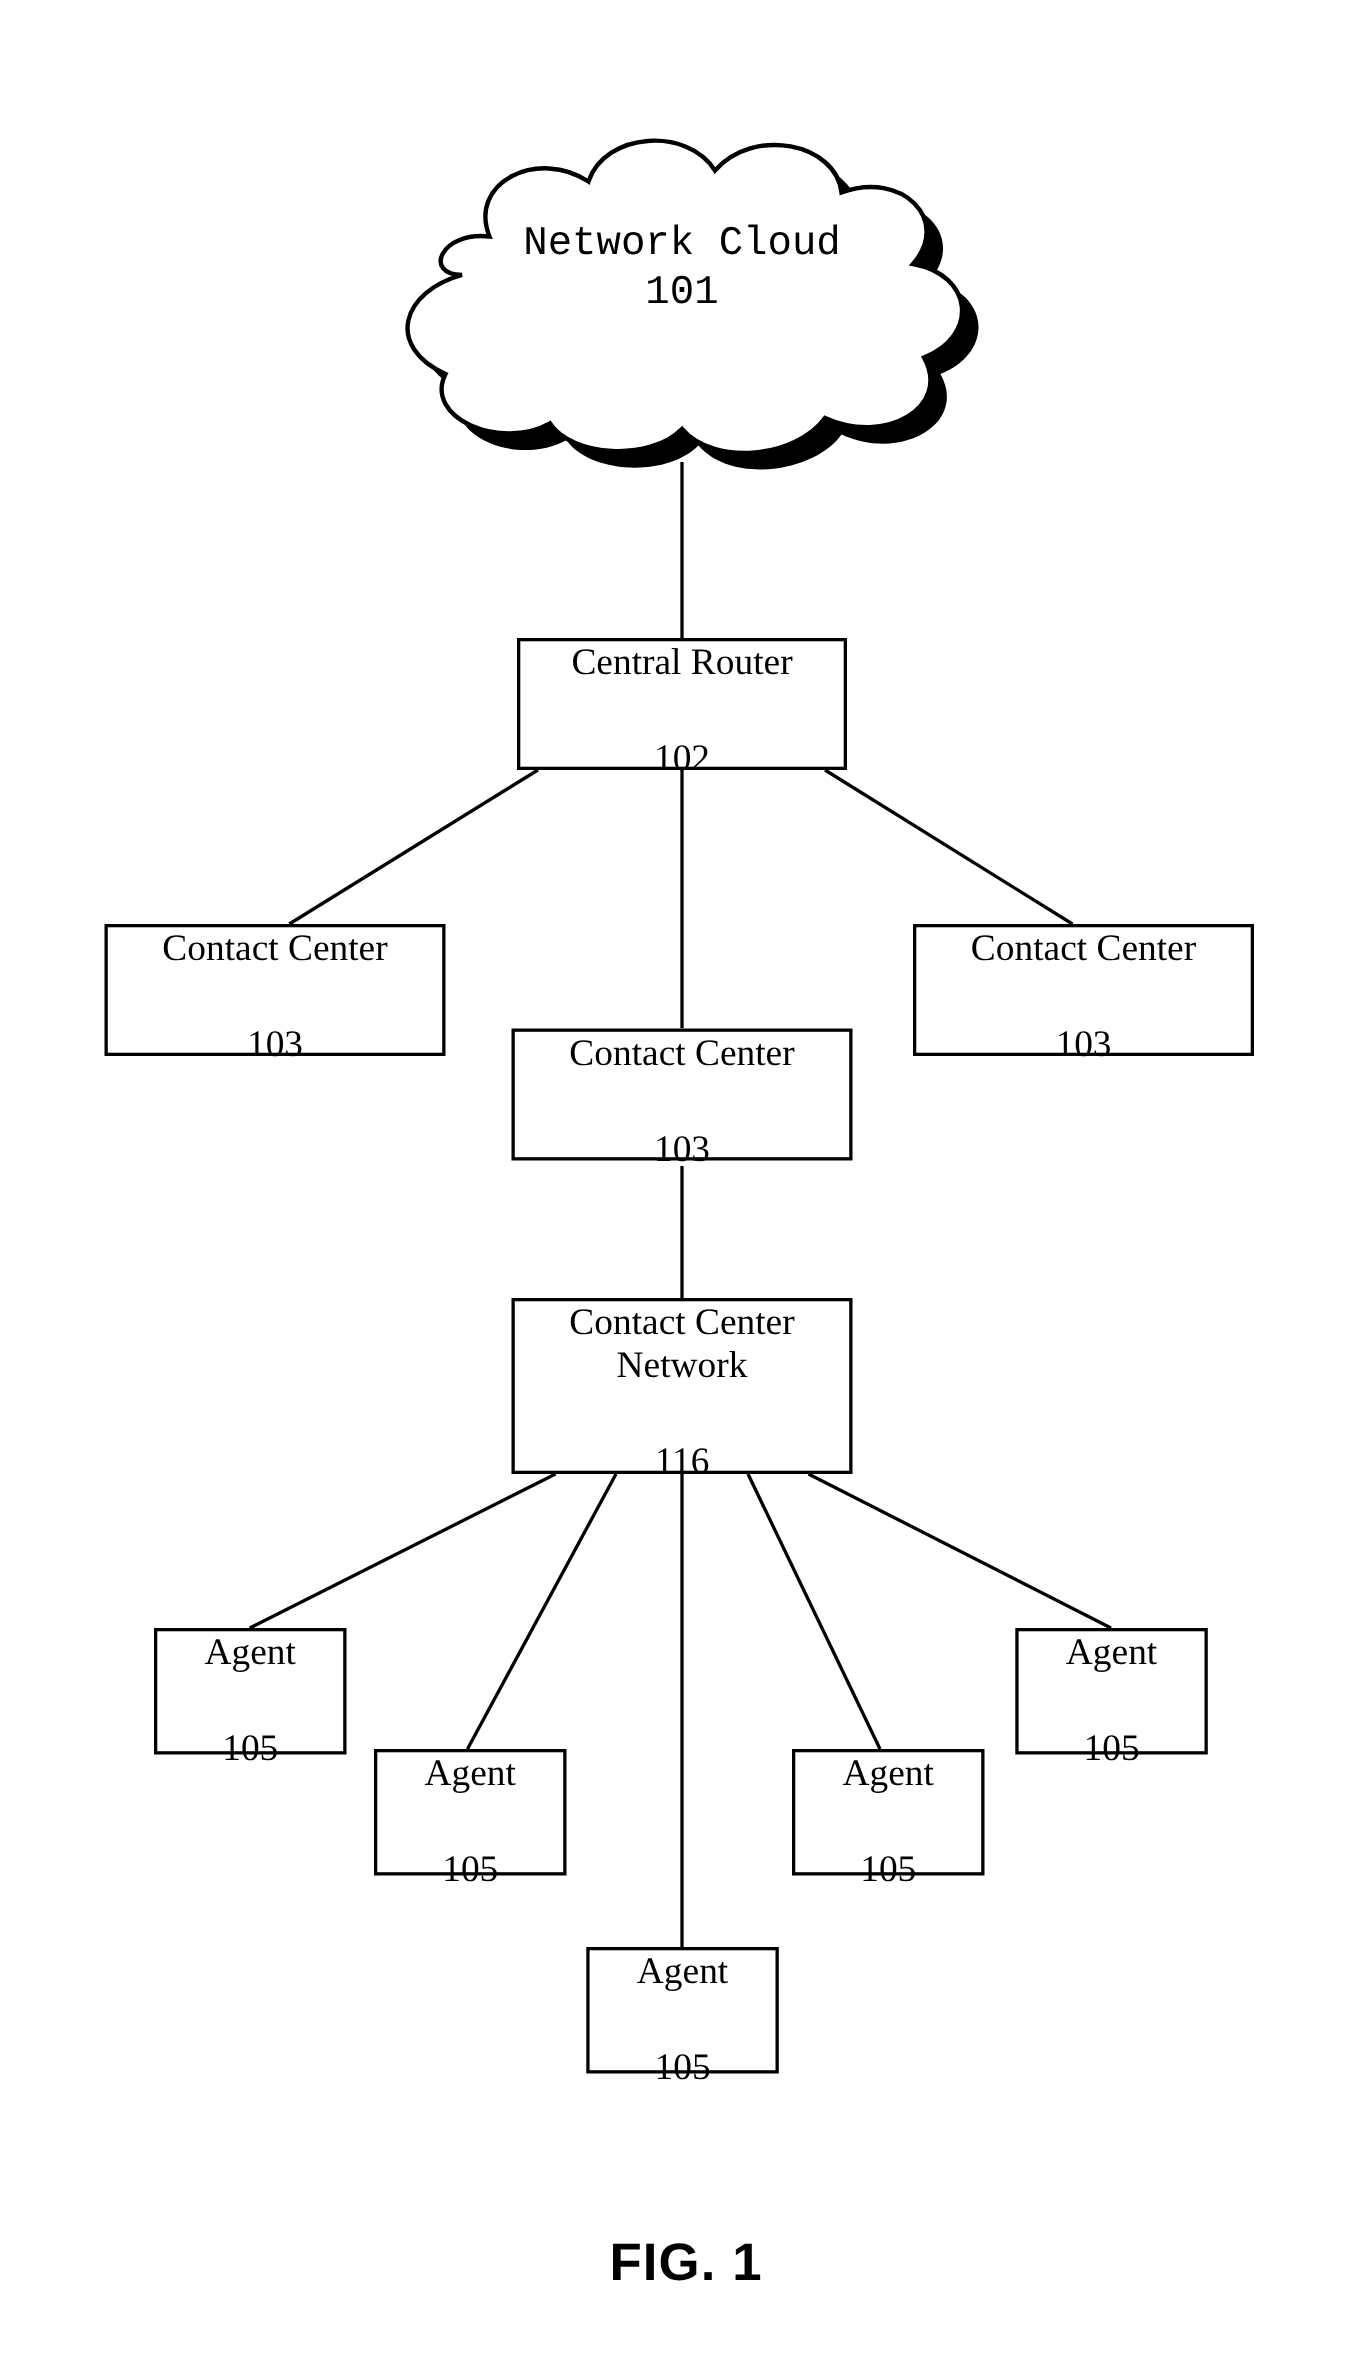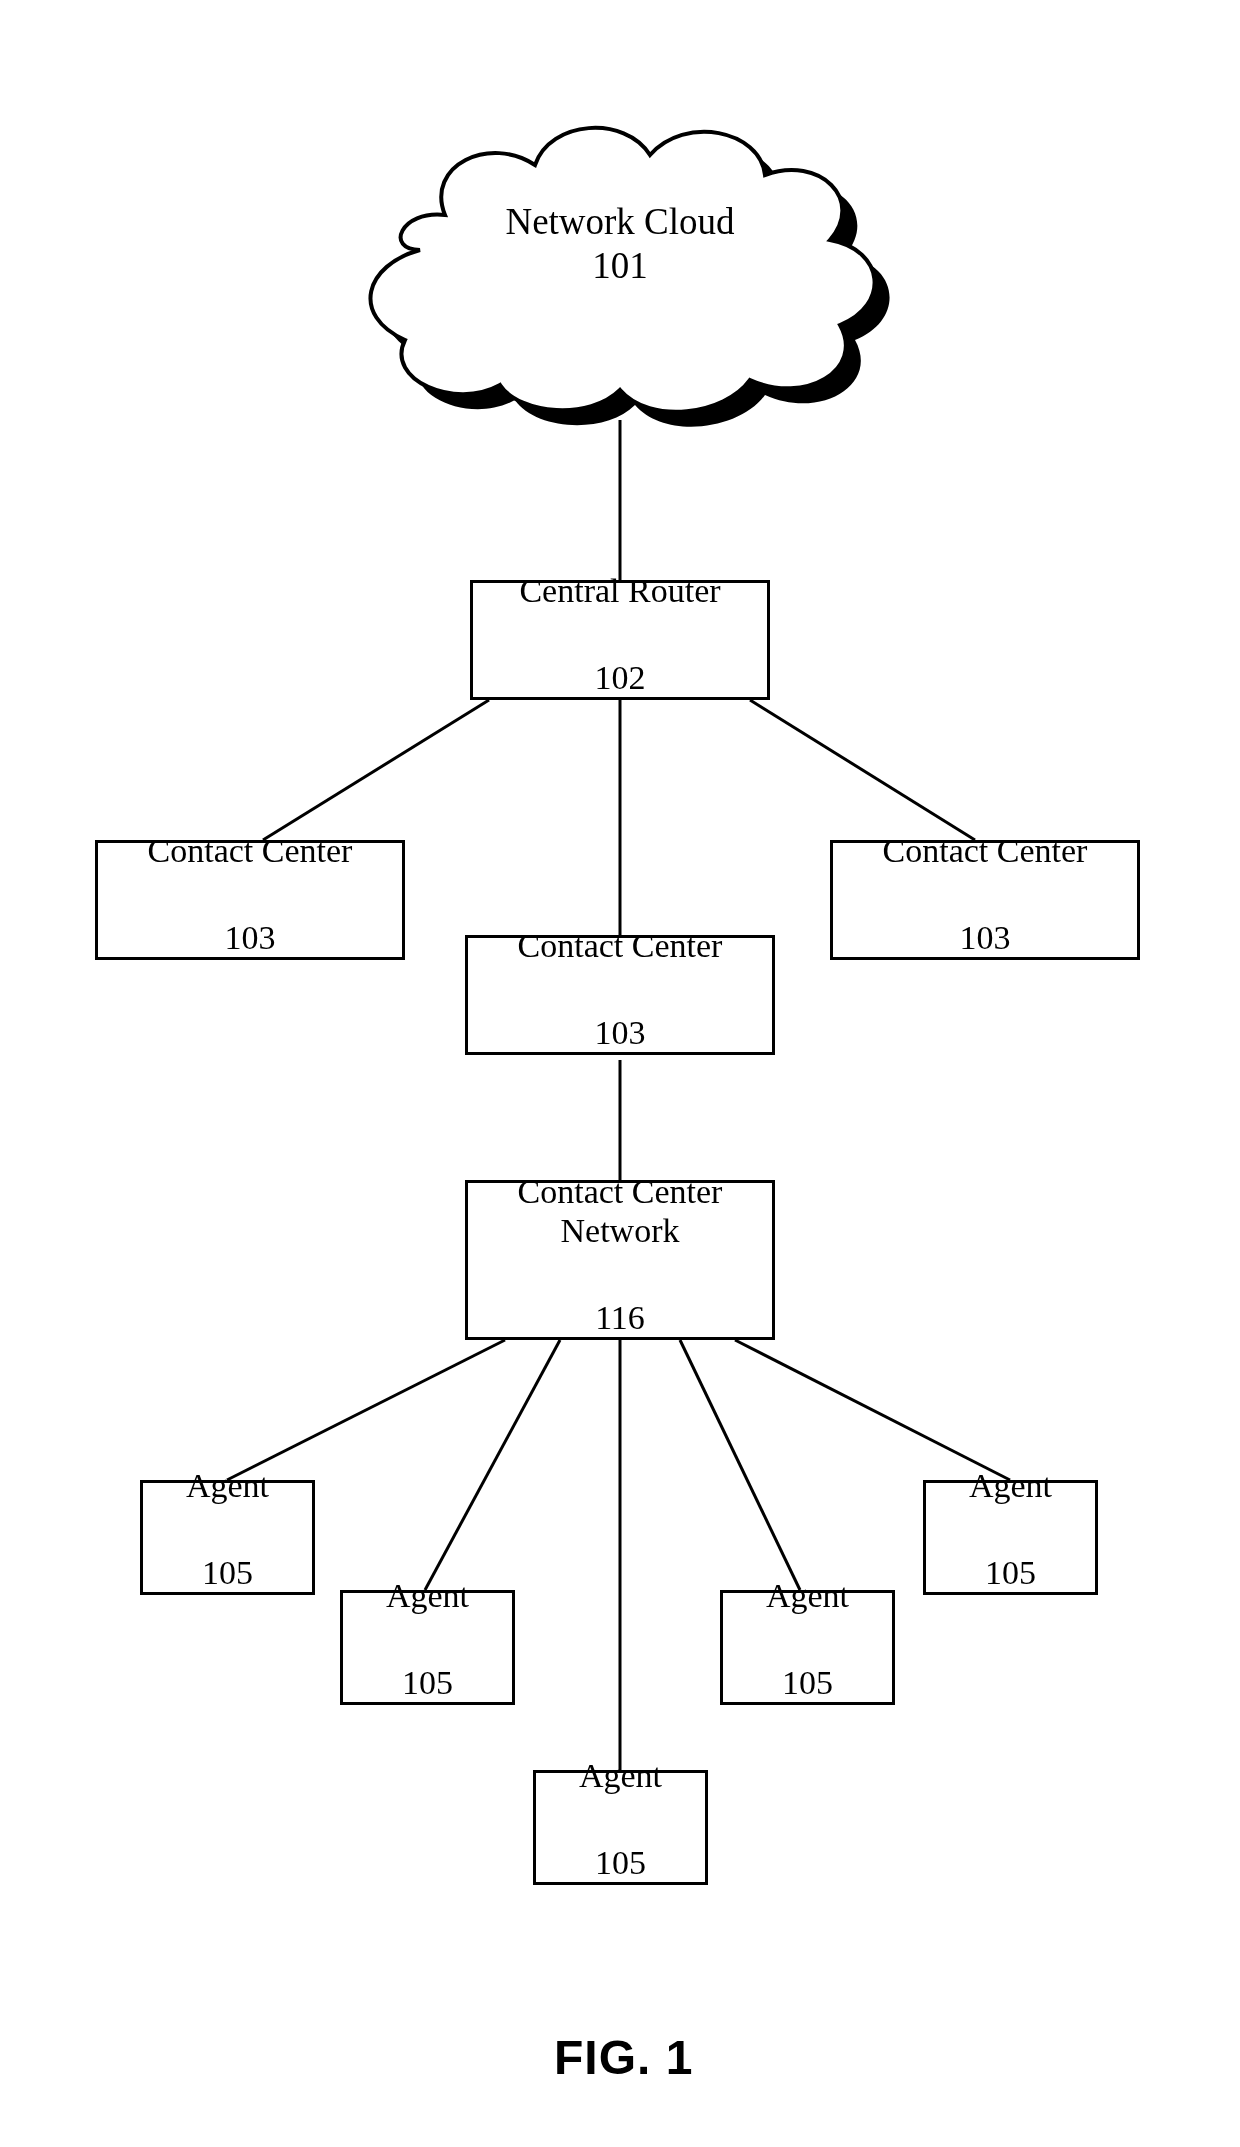--- a/index.html
+++ b/index.html
@@ -21,21 +21,21 @@
     height: 2147px;
     pointer-events: none;
   }
   .box {
     position: absolute;
     border: 3px solid #000;
     background: #fff;
     text-align: center;
     display: flex;
     flex-direction: column;
-    justify-content: flex-end;
+    justify-content: space-between;
     align-items: center;
     font-size: 34px;
     line-height: 1.15;
     box-sizing: border-box;
   }
   .box .lbl { display: block; }
   .box .num { display: block; margin-top: 48px; }
   .fig {
     position: absolute;
     font-family: Arial, Helvetica, sans-serif;
@@ -56,21 +56,21 @@
     position: absolute;
     left: 0; top: 0;
   }
   .cloud-text {
     position: absolute;
     left: 0; right: 0;
     top: 145px;
     text-align: center;
     font-size: 37px;
     line-height: 1.2;
-    font-family: Liberation Serif, serif;
+    font-family: Liberation Mono, monospace;
   }
 </style>
 </head>
 <body>
 
 <div class="canvas">
 
   <svg class="wires" viewBox="0 0 1240 2147">
     <g stroke="#000" stroke-width="3" fill="none">
 

